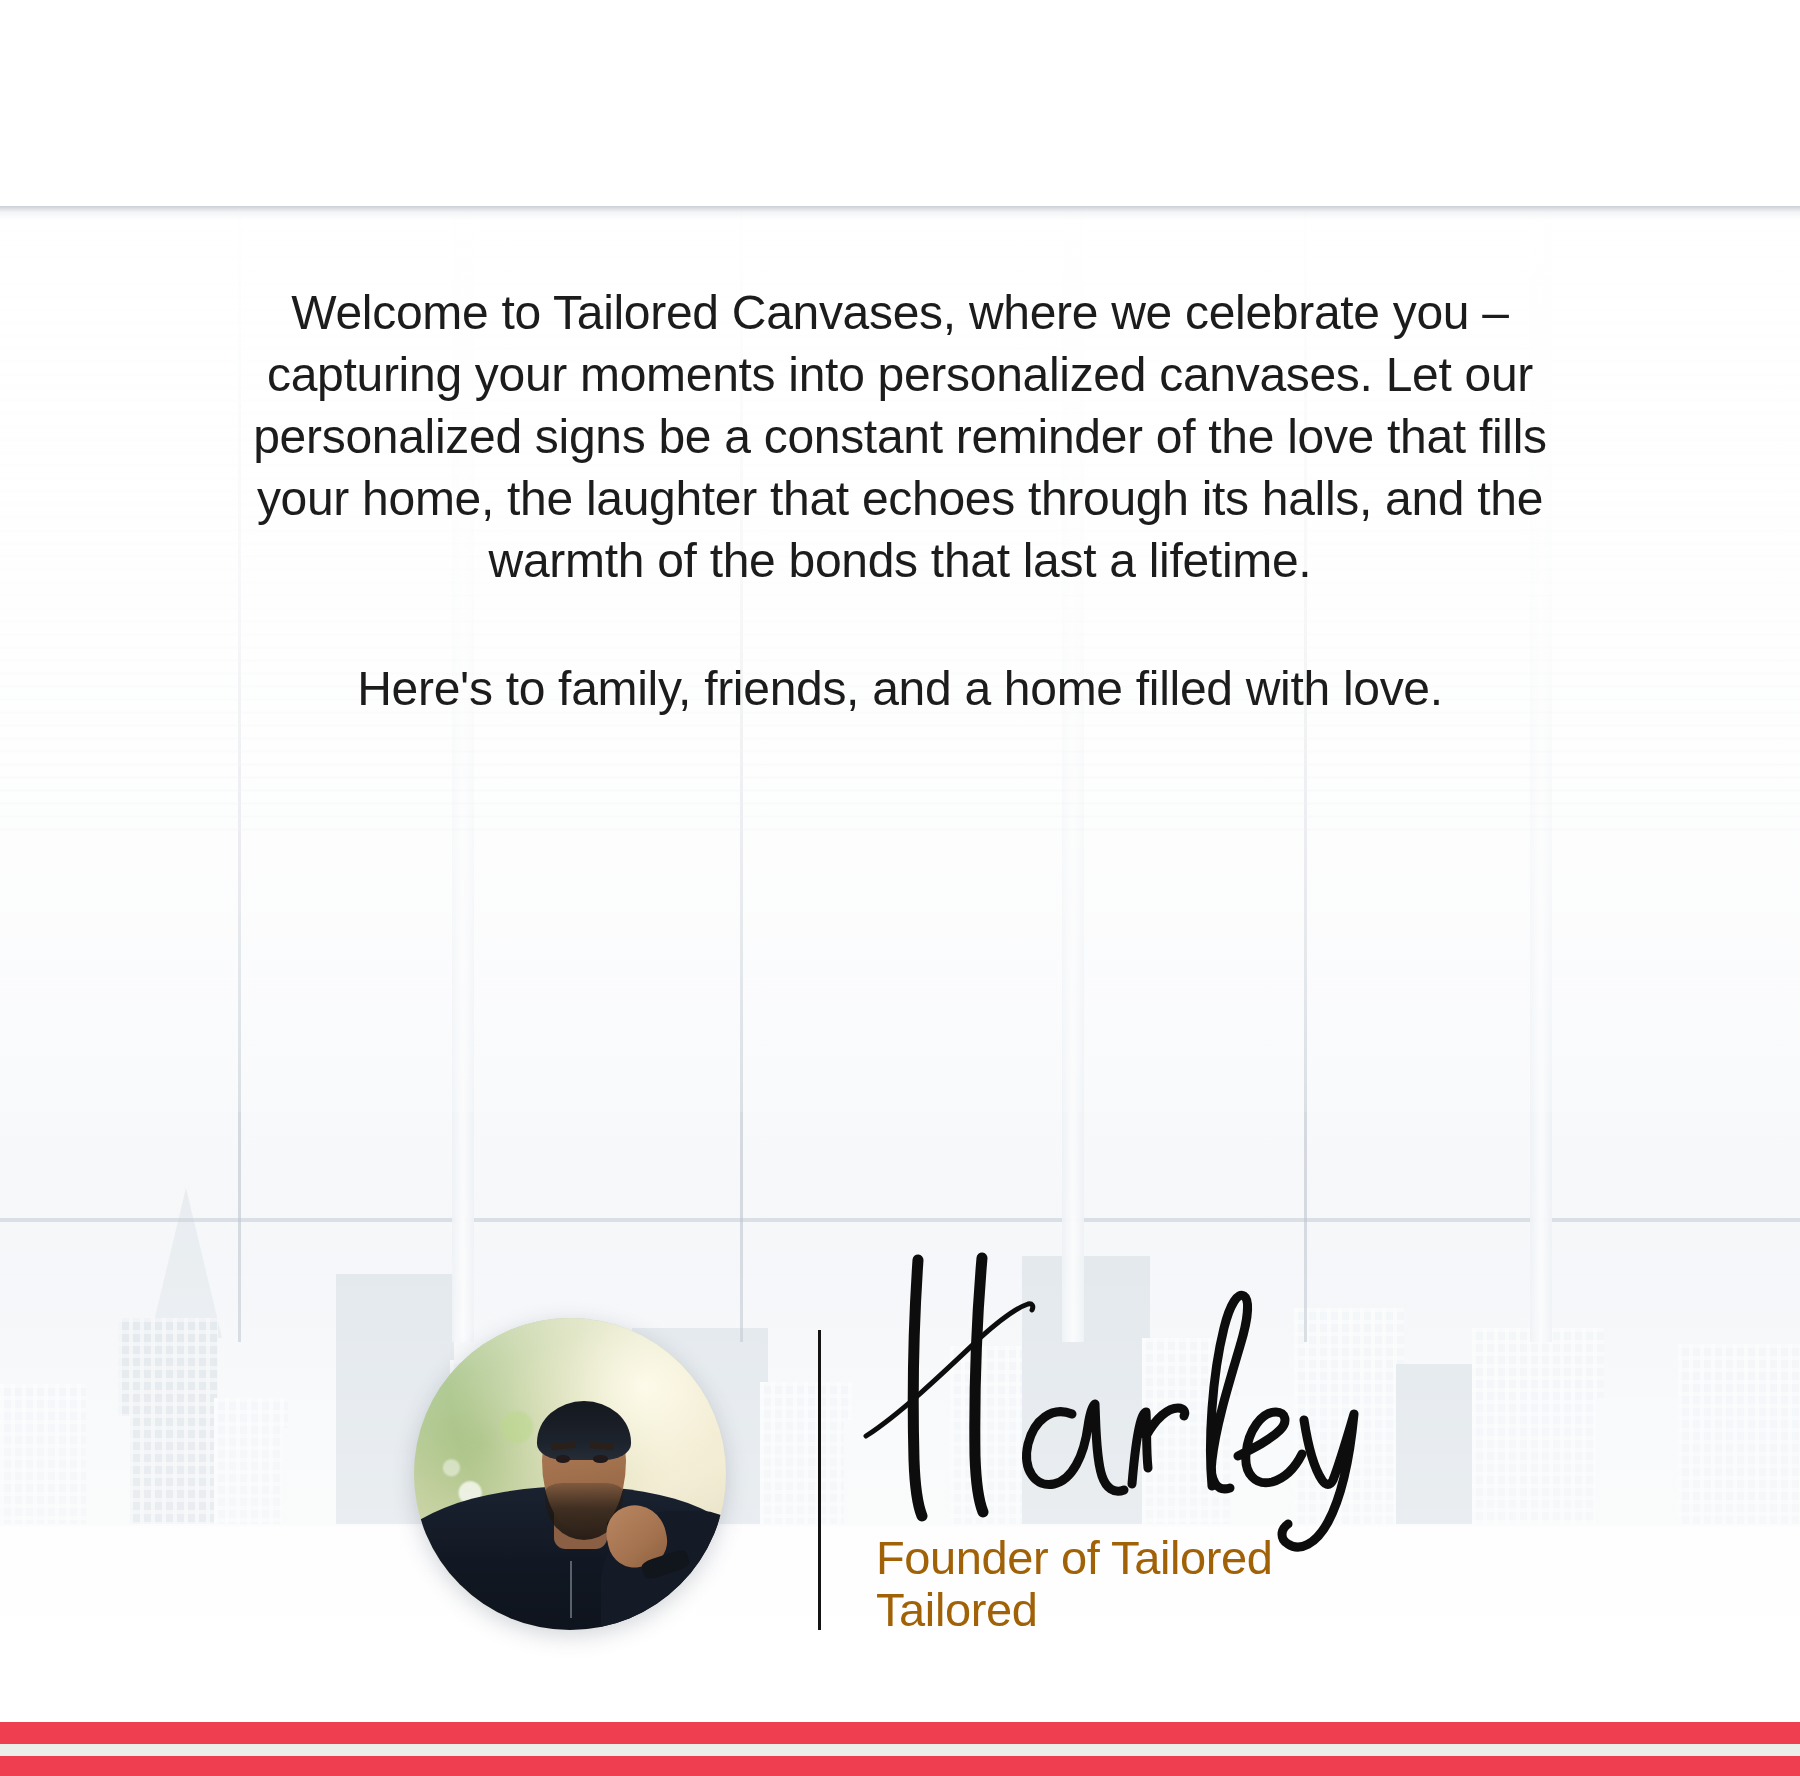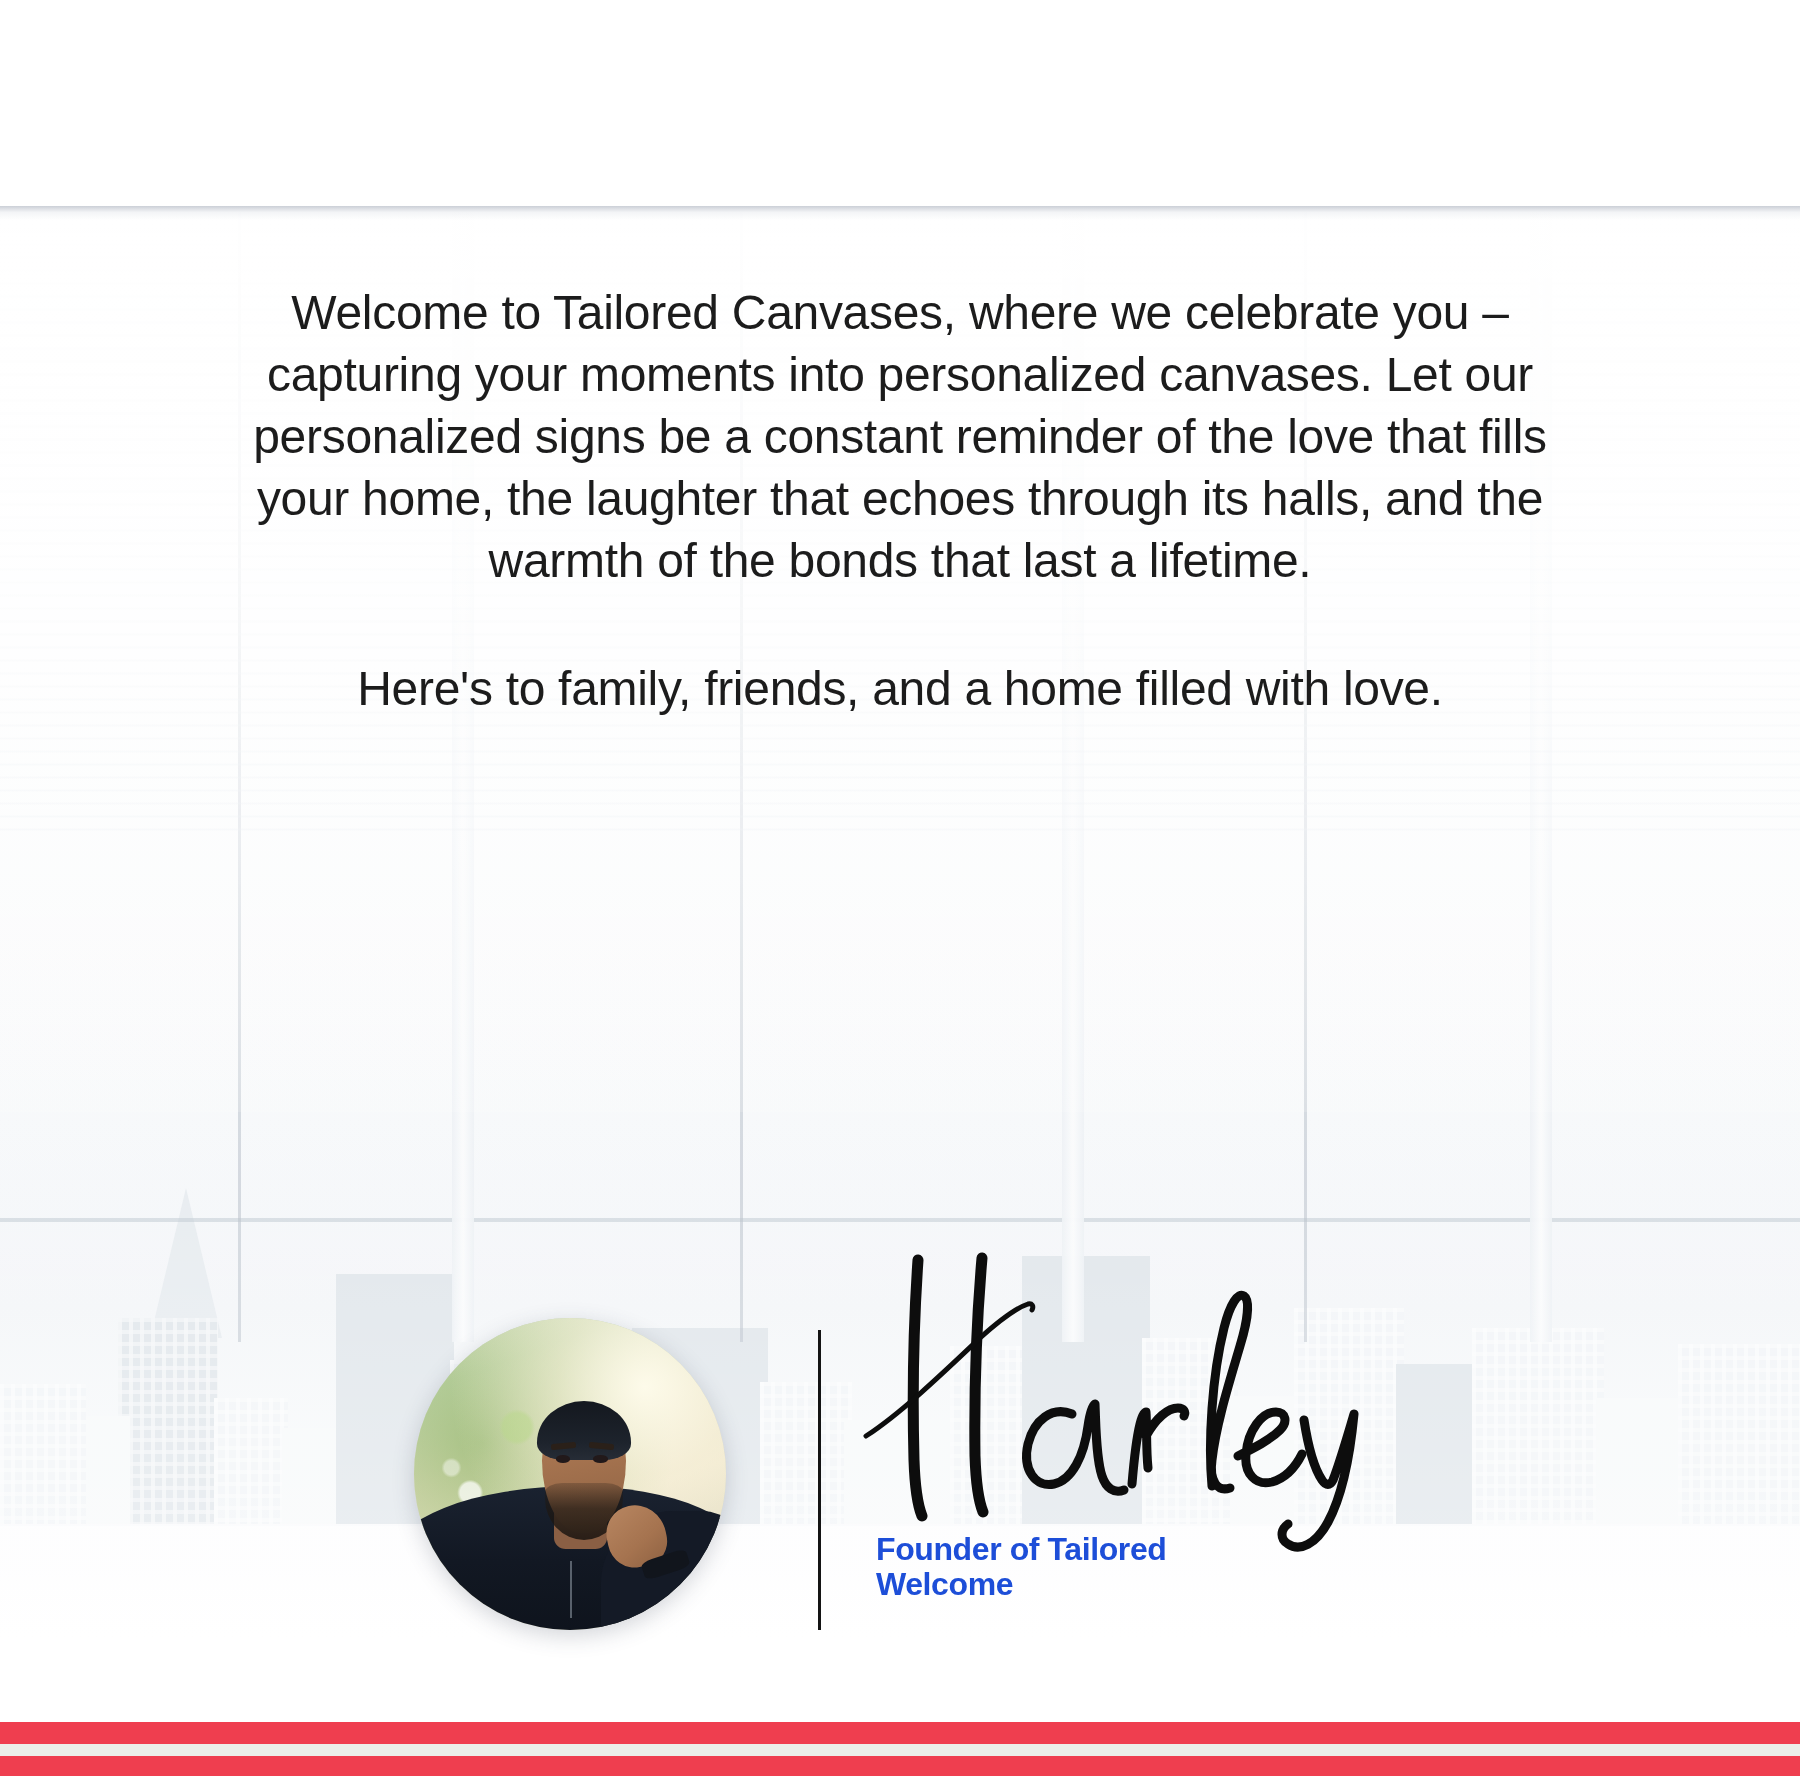--- a/index.html
+++ b/index.html
@@ -216,24 +216,24 @@
     left:856px; top:1168px;
     width:520px; height:380px;
     color:#0d0d0d;
   }
   .signature svg{ width:100%; height:100%; overflow:visible; }
 
   .sig-role{
     position:absolute;
     left:876px; top:1532px;
     width:620px;
-    color:#1d4ed8;
-    font-size:32px;
+    color:#a16207;
+    font-size:47px;
     line-height:1.1;
-    font-weight:700;
+    font-weight:400;
     letter-spacing:-0.4px;
     font-family:"Liberation Sans", sans-serif;
   }
 
   
   .footer-bar{ position:absolute; left:0; width:1800px; }
   .footer-bar.one{ top:1722px; height:22px; background:#ef3e4f; }
   .footer-bar.gap{ top:1744px; height:12px; background:#eceee9; }
   .footer-bar.two{ top:1756px; height:20px; background:#ef3e4f; }
 </style>
@@ -357,20 +357,20 @@
                C388 306, 400 318, 416 314 C430 310, 440 298, 446 286" stroke-width="9"></path>
 
       <path d="M448 252 C452 278, 458 300, 466 312 C470 318, 474 318, 477 312
                C484 294, 492 266, 498 246
                C494 288, 486 328, 472 354 C460 376, 444 384, 432 376 C424 371, 424 362, 432 356" stroke-width="9"></path>
     </svg>
   </div>
 
   <div class="sig-role">
     <div>Founder of Tailored</div>
-    <div>Welcome</div>
+    <div>Tailored</div>
   </div>
 
   <div class="footer-bar one"></div>
   <div class="footer-bar gap"></div>
   <div class="footer-bar two"></div>
 
 </div>
 
 </body></html>

